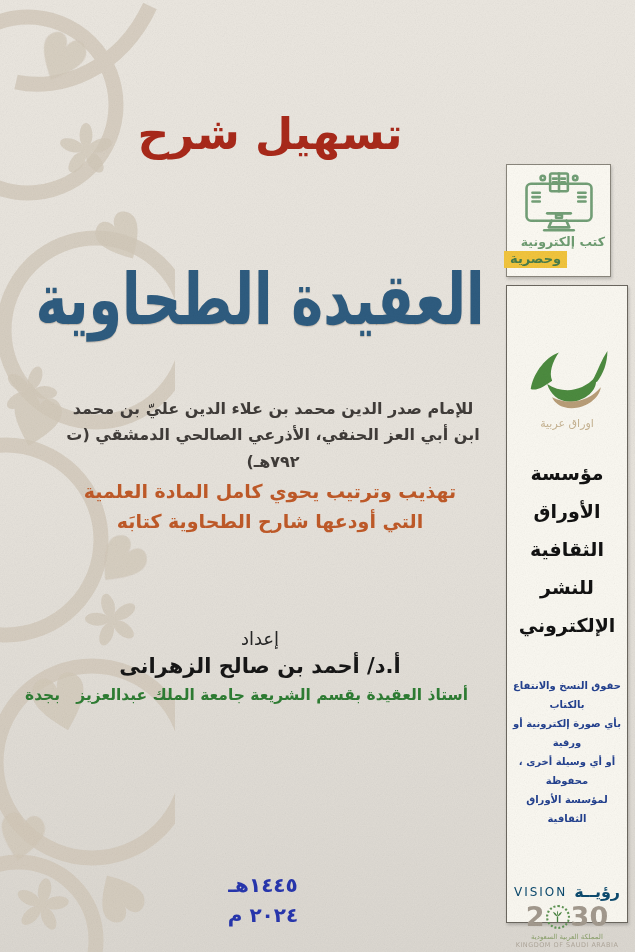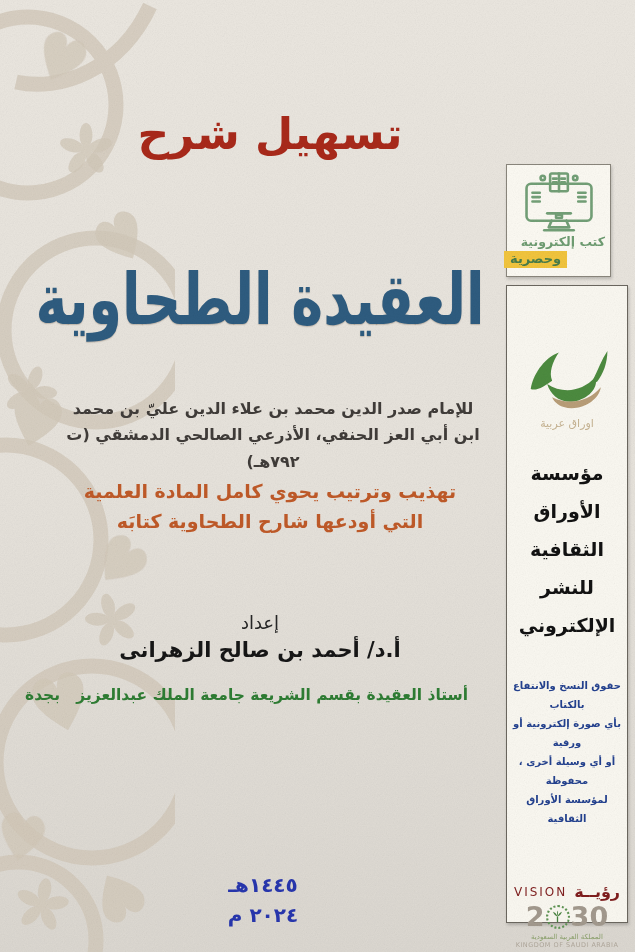--- a/index.html
+++ b/index.html
@@ -15,21 +15,21 @@
   .series-title{position:absolute;top:108px;left:40px;width:460px;text-align:center;
     font-size:44px;font-weight:bold;color:#a9291a;letter-spacing:1px;}
   .main-title{position:absolute;top:258px;left:20px;width:480px;text-align:center;white-space:nowrap;
     font-size:54px;font-weight:bold;color:#2e5c80;transform:scaleY(1.32);transform-origin:top center;
     text-shadow:0 1px 1px rgba(100,80,60,.30);}
   .author{position:absolute;top:396px;left:43px;width:460px;text-align:center;
     font-size:16px;font-weight:600;color:#403c39;line-height:1.65;}
   .subtitle{position:absolute;top:476px;left:40px;width:460px;text-align:center;
     font-size:19px;font-weight:bold;color:#c05a28;line-height:1.6;}
   .prepared{position:absolute;top:612px;left:30px;width:460px;text-align:center;color:#222;}
-  .prepared .label{font-size:18px;color:#262626;}
+  .prepared .label{font-size:18px;color:#262626;margin-top:16px;}
   .prepared .name{font-size:21px;font-weight:bold;color:#161616;margin-top:5px;}
   .role{position:absolute;top:686px;left:25px;width:470px;text-align:left;
     font-size:15.5px;font-weight:bold;color:#2e7d33;}
   .dates{position:absolute;top:870px;left:203px;width:120px;text-align:center;
     font-size:20px;font-weight:bold;color:#2736ae;line-height:1.5;}
 
   
   .badge-box{position:absolute;left:506px;top:164px;width:105px;height:113px;box-sizing:border-box;
     background:#fcfaf3;border:1px solid #8a867c;box-shadow:1px 2px 3px rgba(0,0,0,.20);
     display:flex;flex-direction:column;align-items:center;z-index:5;}
@@ -41,21 +41,21 @@
   .side-box{position:absolute;left:506px;top:285px;width:122px;height:638px;box-sizing:border-box;
     background:#faf8f1;border:1px solid #6b675f;box-shadow:1px 2px 3px rgba(0,0,0,.20);
     display:flex;flex-direction:column;align-items:center;z-index:5;}
   .logo-wrap{margin-top:60px;text-align:center;}
   .logo-caption{font-size:11px;color:#c7b493;letter-spacing:1px;margin-top:1px;}
   .org{margin-top:24px;text-align:center;}
   .org .org-line{font-size:19px;font-weight:bold;color:#121212;line-height:38px;}
   .copyright{margin-top:32px;text-align:center;}
   .copyright .cr-line{font-size:10px;font-weight:bold;color:#23418f;line-height:19px;}
   .vision{margin-top:54px;text-align:center;}
-  .vision-row1{display:flex;justify-content:center;align-items:center;gap:7px;color:#7f1d1d;}
+  .vision-row1{display:flex;justify-content:center;align-items:center;gap:7px;color:#0c4a6e;}
   .vision-row1 .en{font-size:12px;letter-spacing:2px;}
   .vision-row1 .ar{font-size:16px;font-weight:bold;}
   .vision-year{display:flex;justify-content:center;align-items:center;gap:1px;margin-top:2px;
     font-size:27px;font-weight:bold;color:#a39a8e;line-height:1;}
   .palm-badge{width:24px;height:24px;border:2px dotted #5f9554;border-radius:50%;box-sizing:border-box;
     display:flex;align-items:center;justify-content:center;}
   .country-ar{font-size:7px;color:#8aa06a;margin-top:3px;}
   .country-en{font-size:6.5px;color:#b0a89c;letter-spacing:.5px;}
 </style>
 </head>

